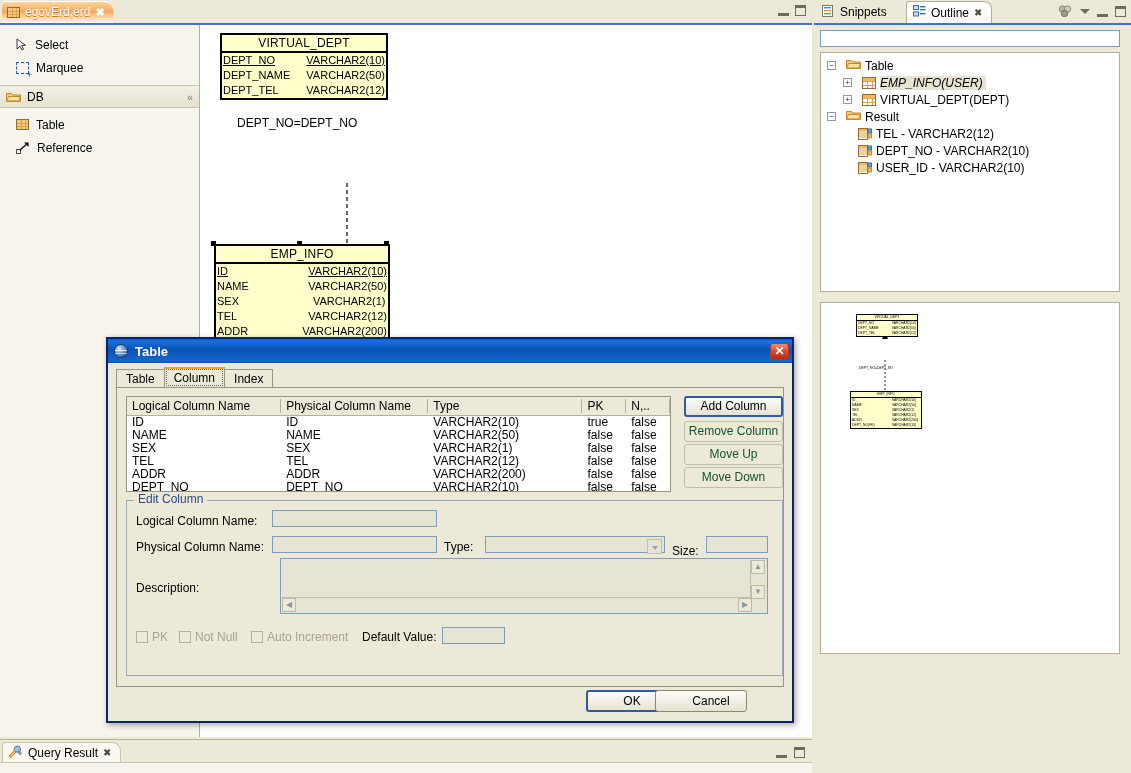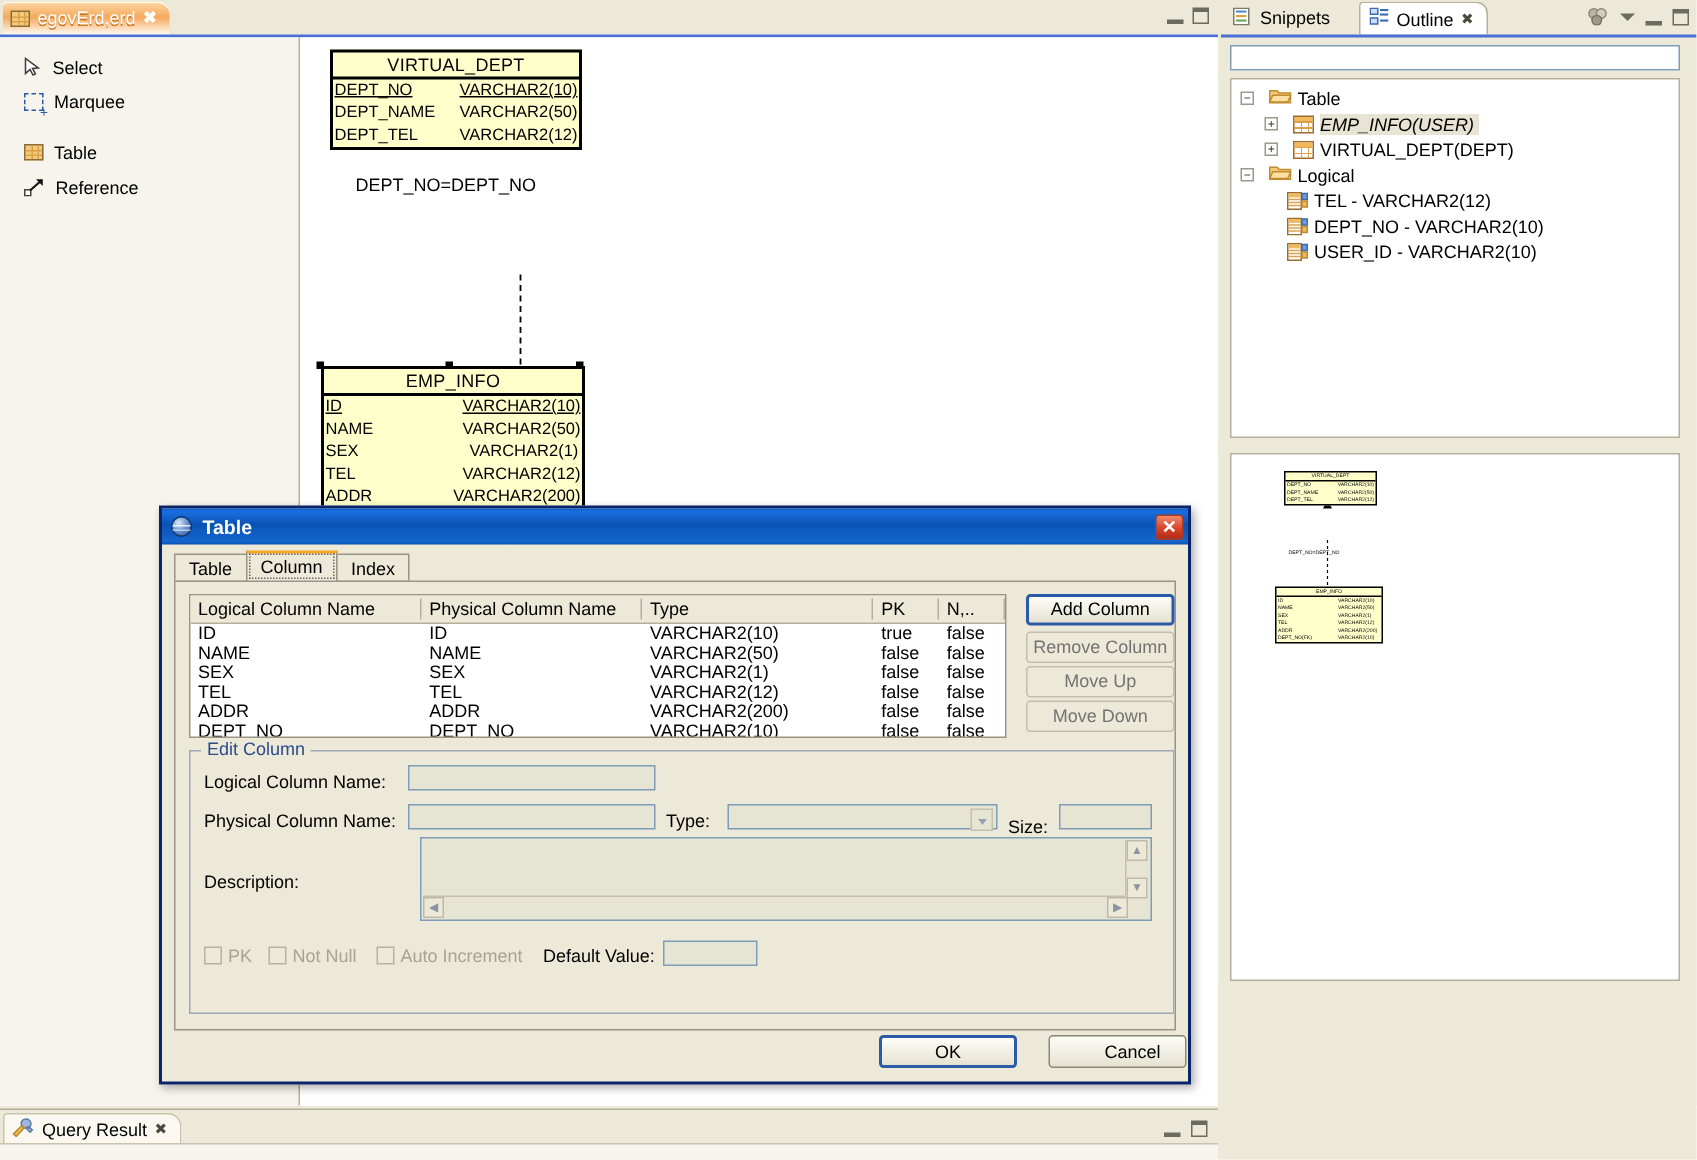--- a/index.html
+++ b/index.html
@@ -137,42 +137,42 @@
   .w-type{width:155px;}
   .w-pk{width:44px;}
   .w-nn{width:44px;}
 
   .dlgbtn{
     position:absolute;left:567px;width:99px;height:21px;
     border:1px solid #8d8774;border-radius:3px;background:linear-gradient(to bottom,#fdfdf8,#e6e2d2);
     font-size:12px;text-align:center;line-height:19px;box-sizing:border-box;cursor:pointer;
   }
   .dlgbtn.primary{border:2px solid #2b5ba8;font-weight:normal;line-height:17px;}
-  .dlgbtn.disabled{color:#737373;background:#ece9d8;border-color:#c3bdab;cursor:default;}
+  .dlgbtn.disabled{color:#14532d;background:#ece9d8;border-color:#c3bdab;cursor:default;}
 
   #edit-group{left:9px;top:112px;width:657px;height:176px;border:1px solid #9ca8b8;box-sizing:border-box;background:#ece9d8;}
   #edit-legend{left:17px;top:104px;background:#ece9d8;padding:0 4px;color:#2a4b8d;font-size:12px;}
 
   .fld{position:absolute;background:#e6e4d2;border:1px solid #7f9db9;box-sizing:border-box;}
   .flab{position:absolute;font-size:12px;}
   .ddarrow{position:absolute;right:2px;top:2px;width:15px;height:15px;background:#e6e4d2;border:1px solid #c5c0ae;box-sizing:border-box;}
   .ddarrow:after{content:"";position:absolute;left:4px;top:6px;border-left:3px solid transparent;border-right:3px solid transparent;border-top:4px solid #96a3b5;}
 
   .sbv{position:absolute;right:1px;top:1px;width:15px;bottom:14px;background:#e6e4d2;border-left:1px solid #c5c0ae;}
   .sbh{position:absolute;left:1px;bottom:1px;right:15px;height:14px;background:#e6e4d2;border-top:1px solid #c5c0ae;}
   .sbbtn{position:absolute;width:14px;height:14px;background:#ece9d8;border:1px solid #bfbaa8;box-sizing:border-box;font-size:8px;line-height:12px;text-align:center;color:#8d95a3;}
 
   .cbx{position:absolute;width:12px;height:12px;background:#ece9d8;border:1px solid #b8b2a0;box-sizing:border-box;}
   .cbl{position:absolute;font-size:12px;color:#a9a396;}
 
   #dlg-footer{left:0;bottom:0;width:684px;height:36px;}
   .footbtn{position:absolute;top:5px;width:92px;height:22px;border:1px solid #8d8774;border-radius:3px;
     background:linear-gradient(to bottom,#fdfdf8,#e6e2d2);font-size:12px;text-align:center;line-height:20px;box-sizing:border-box;cursor:pointer;}
   .footbtn.ok{left:478px;border:2px solid #2b5ba8;line-height:18px;}
-  .footbtn.cancel{left:591px;padding-left:20px;}
+  .footbtn.cancel{left:547px;padding-left:20px;}
 </style>
 </head>
 <body>
 
 <div class="abs" id="editor-panel">
 
   <div class="abs" id="editor-tabbar">
     <div class="abs" id="editor-tab">
       <span class="grid-ic hdr"></span>
       <span class="tab-label">egovErd,erd</span>
@@ -194,20 +194,30 @@
                 <path d="M1 1 L1 11 L4 8.3 L6 12 L7.6 11.2 L5.7 7.6 L9.5 7.3 Z" fill="#fff" stroke="#3a3a3a" stroke-width="1"></path>
               </svg>
           </span>
           <span>Select</span>
         </div>
         <div class="pal-item">
           <span class="ic-marquee"></span>
           <span>Marquee</span>
         </div>
         <div style="height:6px"></div>
+        <div class="pal-section">
+          <span class="ic-folder">
+            <svg width="15" height="12" viewBox="0 0 15 12">
+                <path d="M0.5 2.5h5l1.2 1.5h7.8v6.5H0.5z" fill="#f5c97a" stroke="#c08a2e"></path>
+                <path d="M2.5 5.5h12l-2 4.5H0.5z" fill="#ffe0a3" stroke="#c08a2e"></path>
+              </svg>
+          </span>
+          <span style="flex:1">DB</span>
+          <span style="color:#8a8470;font-size:11px">«</span>
+        </div>
         <div class="pal-item" style="margin-top:5px;">
           <span class="grid-ic hdr"></span>
           <span>Table</span>
         </div>
         <div class="pal-item">
           <span class="ic-ref">
             <svg width="14" height="13" viewBox="0 0 14 13">
                 <rect x="0.5" y="8.5" width="4" height="4" fill="#fff" stroke="#444"></rect>
                 <path d="M4 9 L12 2" stroke="#111" stroke-width="1.4"></path>
                 <path d="M12.5 1.5 L12.5 6 L8 1.5 Z" fill="#111"></path>
@@ -353,21 +363,21 @@
 
       <div class="tnode" style="padding-left:6px;">
         <span class="texp">−</span>
         <span class="tdots" style="width:6px"></span>
         <span style="margin-right:4px">
           <svg width="15" height="12" viewBox="0 0 15 12">
               <path d="M0.5 2.5h5l1.2 1.5h7.8v6.5H0.5z" fill="#f5c97a" stroke="#c08a2e"></path>
               <path d="M2.5 5.5h12l-2 4.5H0.5z" fill="#ffe0a3" stroke="#c08a2e"></path>
             </svg>
         </span>
-        <span>Logical</span>
+        <span>Result</span>
       </div>
 
       <div class="tnode" style="padding-left:37px;">
         <span class="ic-dom">
           <svg width="14" height="12" viewBox="0 0 14 12">
               <rect x="0.5" y="0.5" width="9" height="11" fill="#fff" stroke="#9c6b2f"></rect>
               <rect x="1" y="1" width="8" height="2.6" fill="#f0b95c"></rect>
               <rect x="1" y="4.5" width="8" height="1" fill="#d9a24a"></rect>
               <rect x="1" y="6.5" width="8" height="1" fill="#d9a24a"></rect>
               <rect x="1" y="8.5" width="8" height="1" fill="#d9a24a"></rect>

